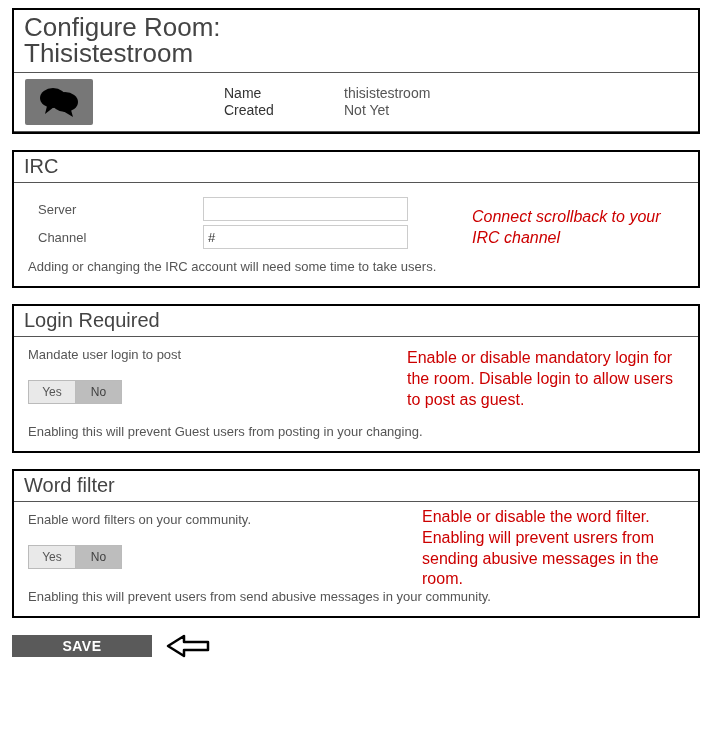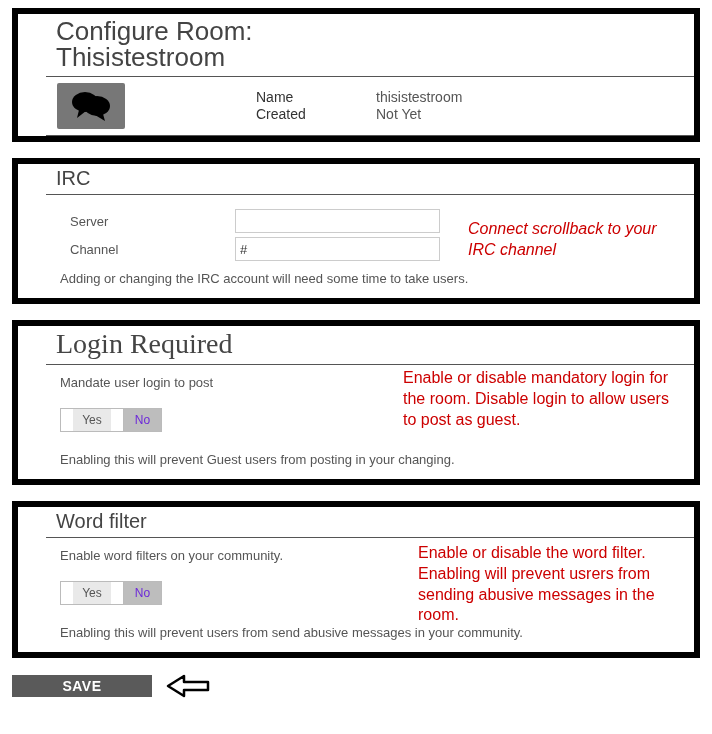--- a/index.html
+++ b/index.html
@@ -9,24 +9,23 @@
     font-weight: 300;
     color: #555;
     width: 712px;
     margin: 0 auto;
     padding: 8px 12px 12px 12px;
     background:#fff;
     font-size: 14px;
     position: relative;
   }
   .panel {
-    border: 6px solid #000000;
+    border: 2px solid #000000;
     margin-bottom: 16px;
     position: relative;
-    padding-left: 28px;
   }
   .panel-header {
     padding: 4px 10px 6px 10px;
     border-bottom: 1px solid #555;
     font-size: 26px;
     font-weight: 300;
     line-height: 1.0;
     color:#444;
   }
   .panel-body {
@@ -52,25 +51,25 @@
   .form-row input[type=text] {
     width:205px; height:24px;
     border:1px solid #ccc; padding:2px 4px; font-size:13px; color:#333;
     background:#fff;
   }
   .subtext { margin-top:10px; font-size:13px; }
   .lede { margin-bottom:12px; }
   
   .yn { display:inline-flex; margin:6px 0 10px 0; border:1px solid #bbb; }
   .yn button {
-    border:none; height:22px; width:38px; font-size:12px; cursor:pointer;
-    background:#f5f5f5; color:#555;margin-left:12px;
+    border:none; height:22px; width:46px; font-size:12px; cursor:pointer;
+    background:#f5f5f5; color:#555;
   }
   .yn button.active { background:#e9e9e9; }
-  .yn button + button { border-left:1px solid #bbb; background:#bdbdbd; color:#6d28d9; }
+  .yn button + button { border-left:1px solid #bbb; background:#bdbdbd; color:#404040; }
   
   .save-row { display:flex; align-items:center; gap:14px; margin-top:8px; }
   .save-btn {
     background:#5a5a5a; color:#fff; border:none;
     font-size:14px; font-weight:bold; letter-spacing:0.5px;
     height:22px; width:140px; cursor:pointer;
   }
   
   .callout {
     color:#cc0000; font-size:16px; line-height:1.3;
@@ -124,21 +123,21 @@
     <div class="form-row">
       <label>Channel</label>
       <input type="text" value="#" style="">
     </div>
     <div class="subtext">Adding or changing the IRC account will need some time to take users.</div>
     <div class="callout irc">Connect scrollback to your IRC channel</div>
   </div>
 </div>
 
 <div class="panel">
-  <div class="panel-header" style="font-size:28px;font-family:Liberation Serif, serif;">Login Required</div>
+  <div class="panel-header" style="font-size:20px;">Login Required</div>
   <div class="panel-body">
     <div class="lede">Mandate user login to post</div>
     <div class="yn">
       <button class="active">Yes</button>
       <button>No</button>
     </div>
     <div class="subtext">Enabling this will prevent Guest users from posting in your changing.</div>
     <div class="callout login">Enable or disable mandatory login for the room. Disable login to allow users to post as guest.</div>
   </div>
 </div>

